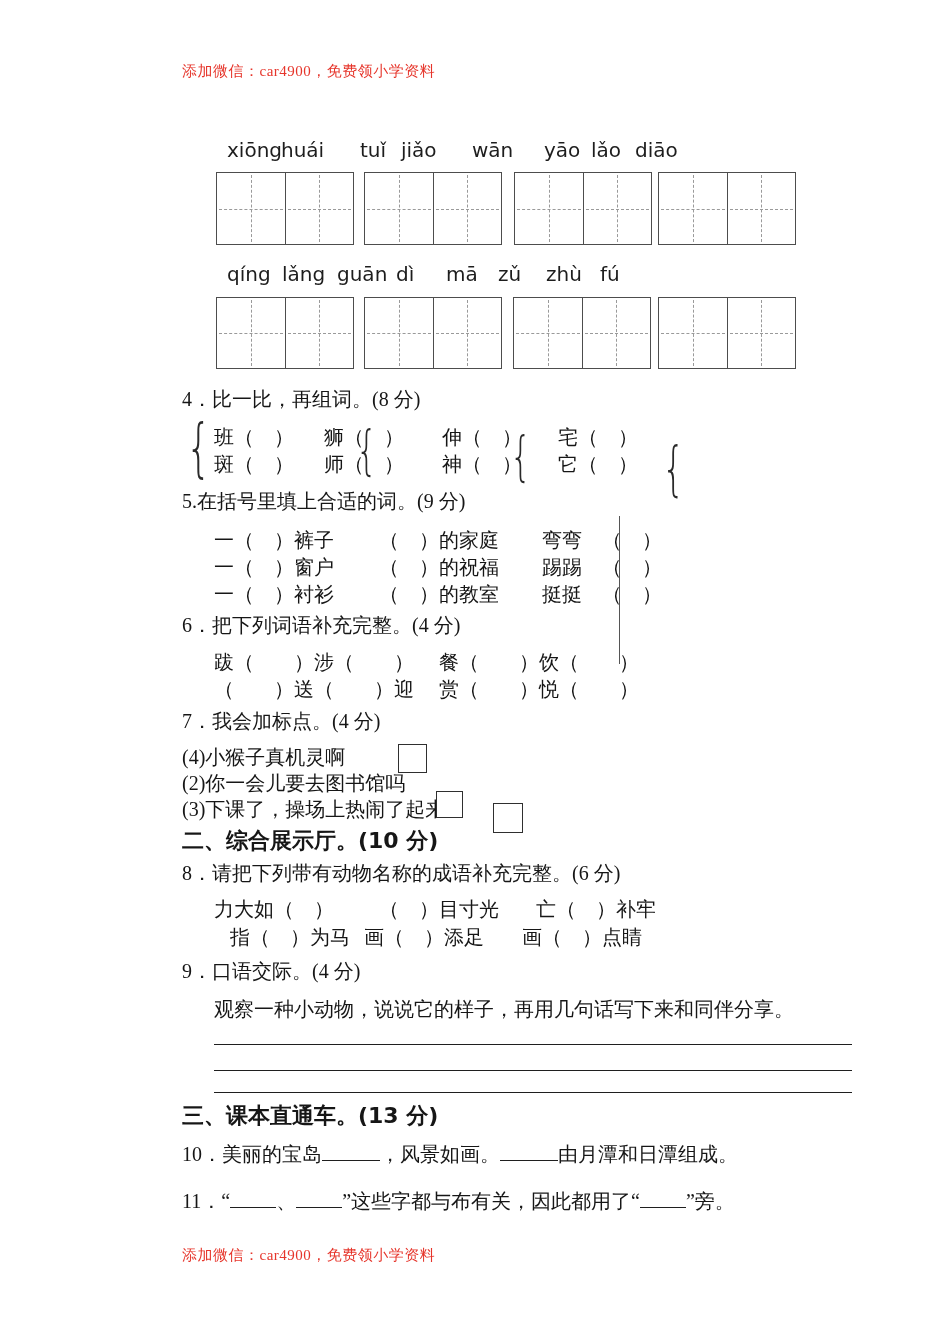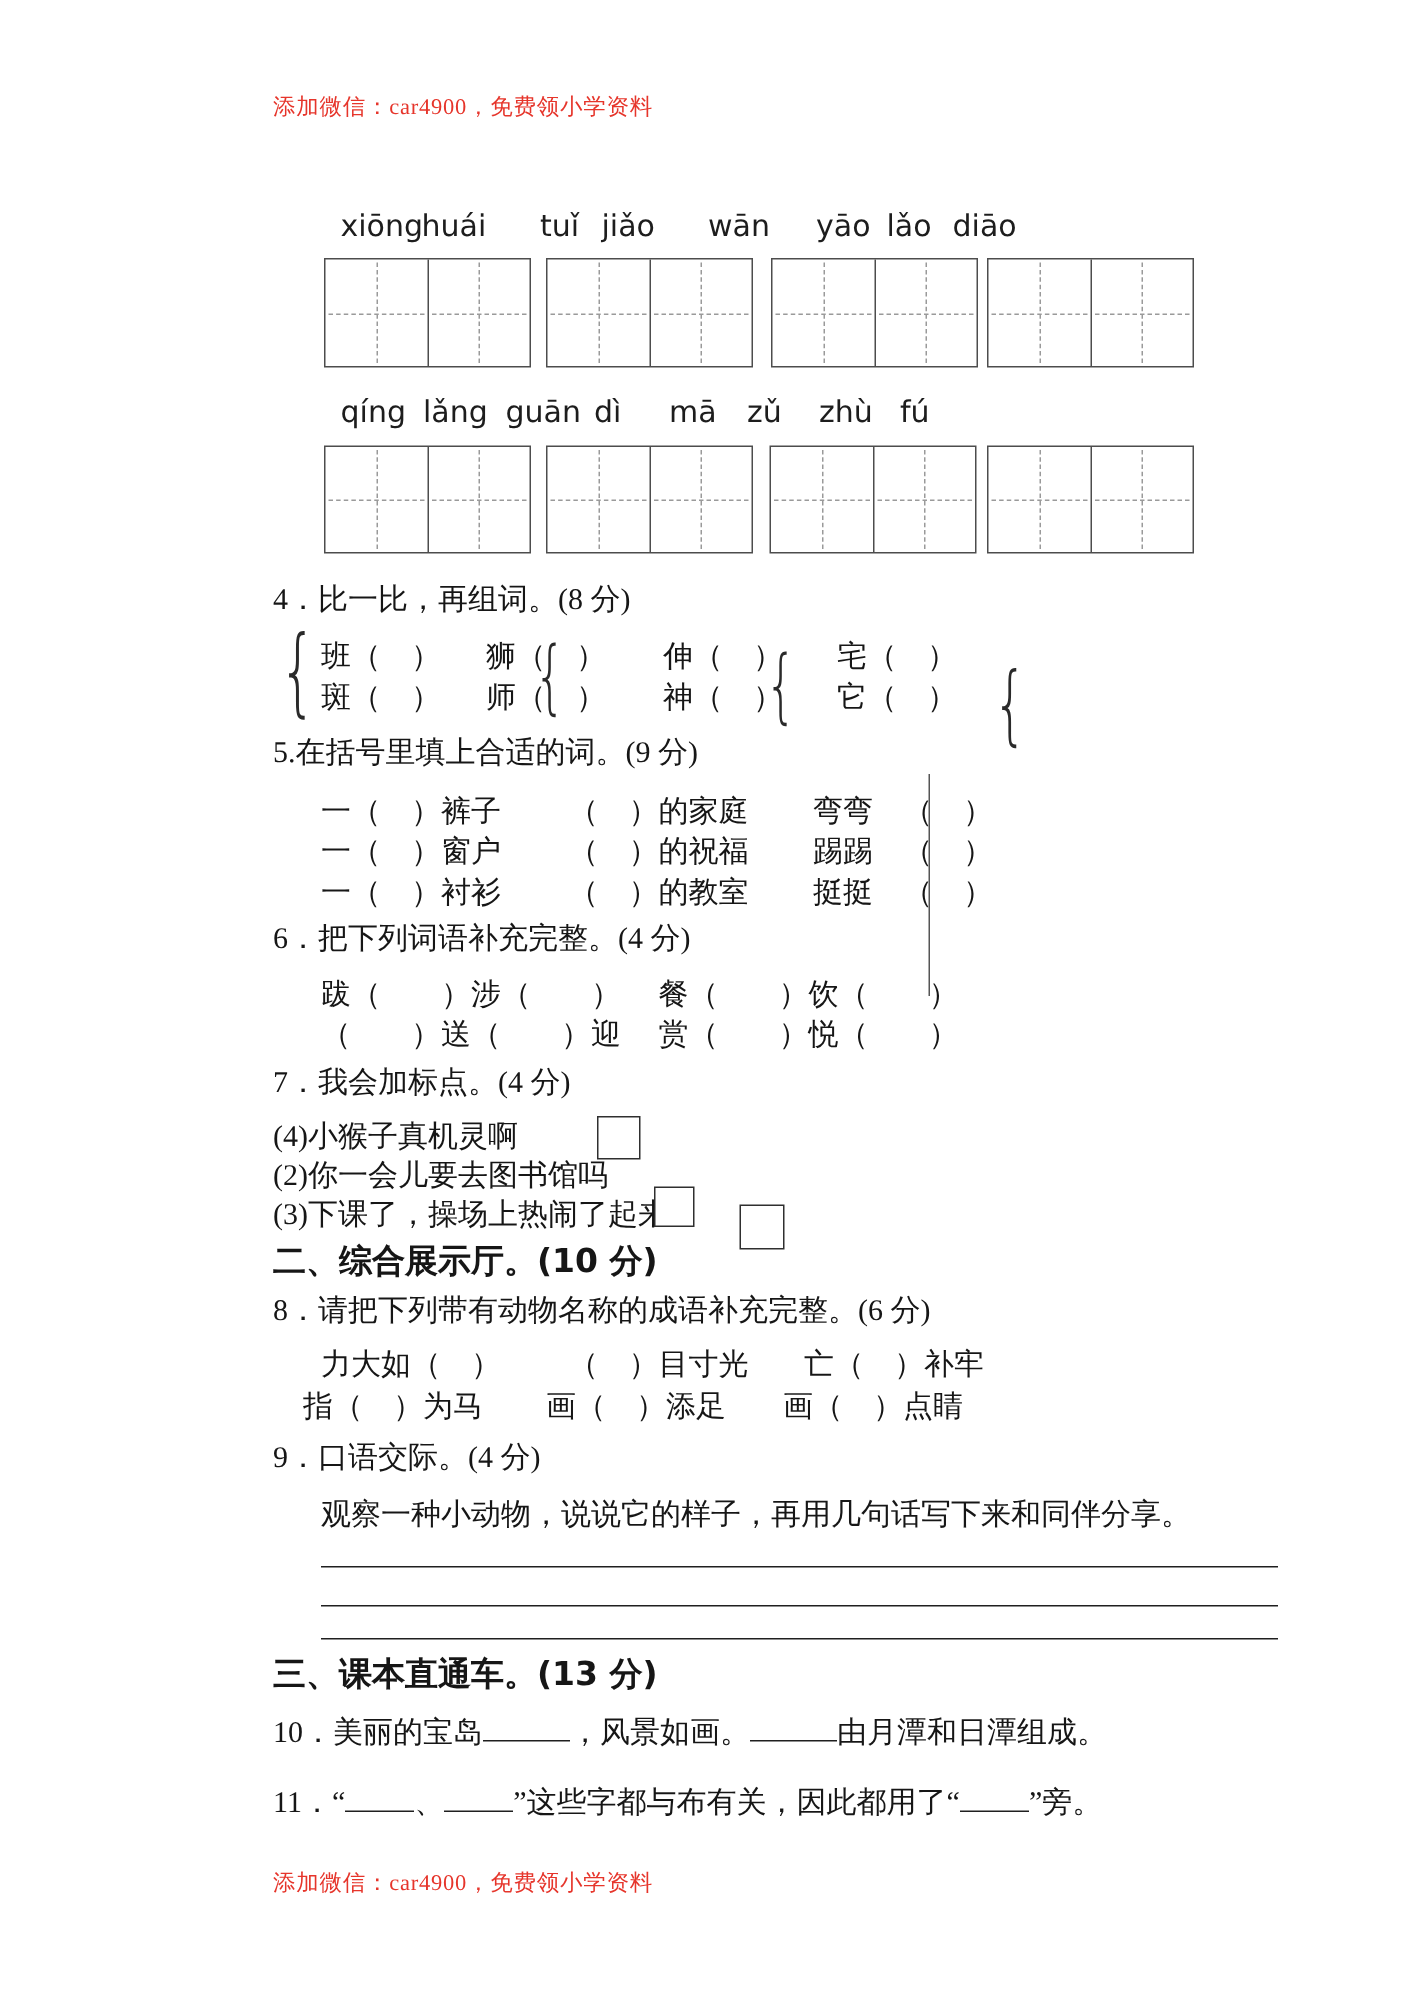--- a/index.html
+++ b/index.html
@@ -169,21 +169,21 @@
   <div class="abs punct-box" style="left:364px;top:744px;width:29px;height:29px;"></div>
   <div class="abs punct-box" style="left:402px;top:791px;width:27px;height:27px;"></div>
   <div class="abs punct-box" style="left:459px;top:803px;width:30px;height:30px;"></div>
 
   <div class="abs sec-title" style="left:148px;top:826px;">二、综合展示厅。(10 分)</div>
 
   <div class="abs qtitle" style="left:148px;top:860px;">8．请把下列带有动物名称的成语补充完整。(6 分)</div>
   <span class="abs qtext" style="left:180px;top:896px;">力大如（　）</span>
   <span class="abs qtext" style="left:345px;top:896px;">（　）目寸光</span>
   <span class="abs qtext" style="left:502px;top:896px;">亡（　）补牢</span>
-  <span class="abs qtext" style="left:168px;top:924px;font-family:Liberation Serif, serif;">指（　）为马</span>
+  <span class="abs qtext" style="left:196px;top:924px;font-family:Liberation Serif, serif;">指（　）为马</span>
   <span class="abs qtext" style="left:330px;top:924px;">画（　）添足</span>
   <span class="abs qtext" style="left:488px;top:924px;">画（　）点睛</span>
 
   <div class="abs qtitle" style="left:148px;top:958px;">9．口语交际。(4 分)</div>
   <div class="abs qtext" style="left:180px;top:996px;">观察一种小动物，说说它的样子，再用几句话写下来和同伴分享。</div>
   <div class="abs ans-line" style="left:180px;top:1044px;width:638px;"></div>
   <div class="abs ans-line" style="left:180px;top:1070px;width:638px;"></div>
   <div class="abs ans-line" style="left:180px;top:1092px;width:638px;"></div>
 
   <div class="abs sec-title" style="left:148px;top:1101px;">三、课本直通车。(13 分)</div>

